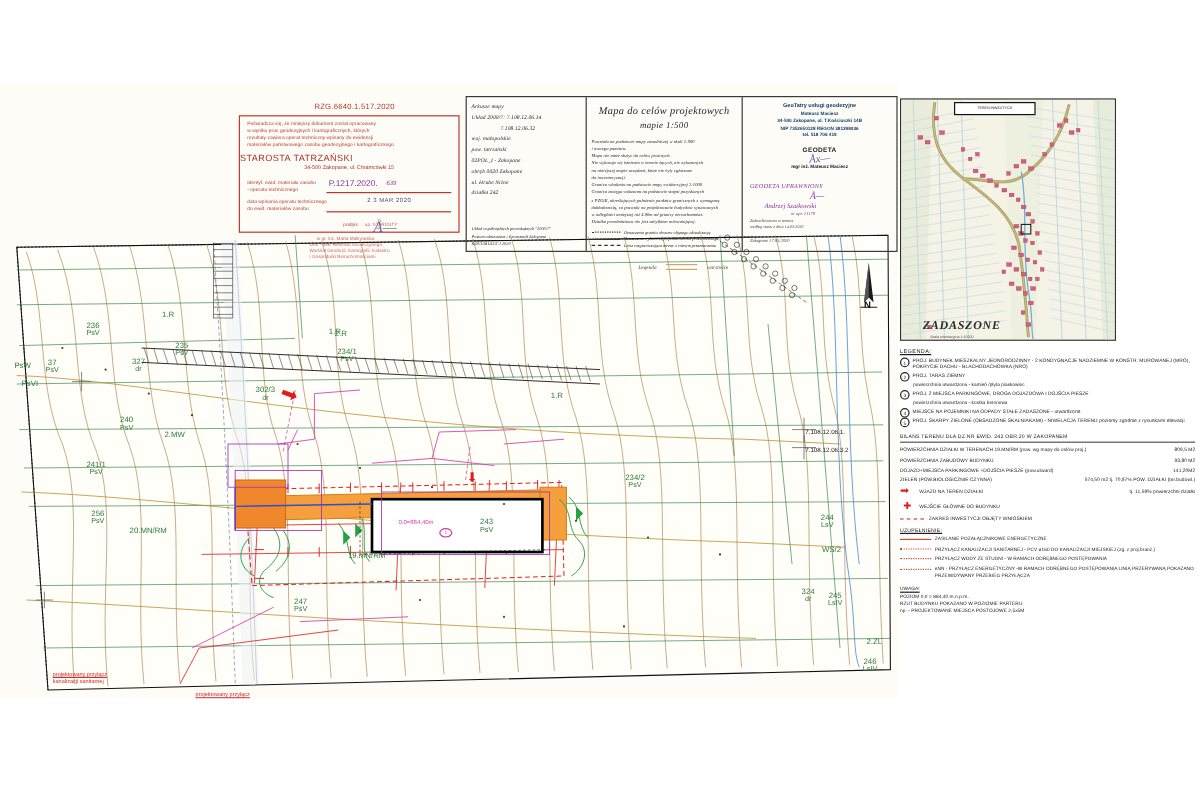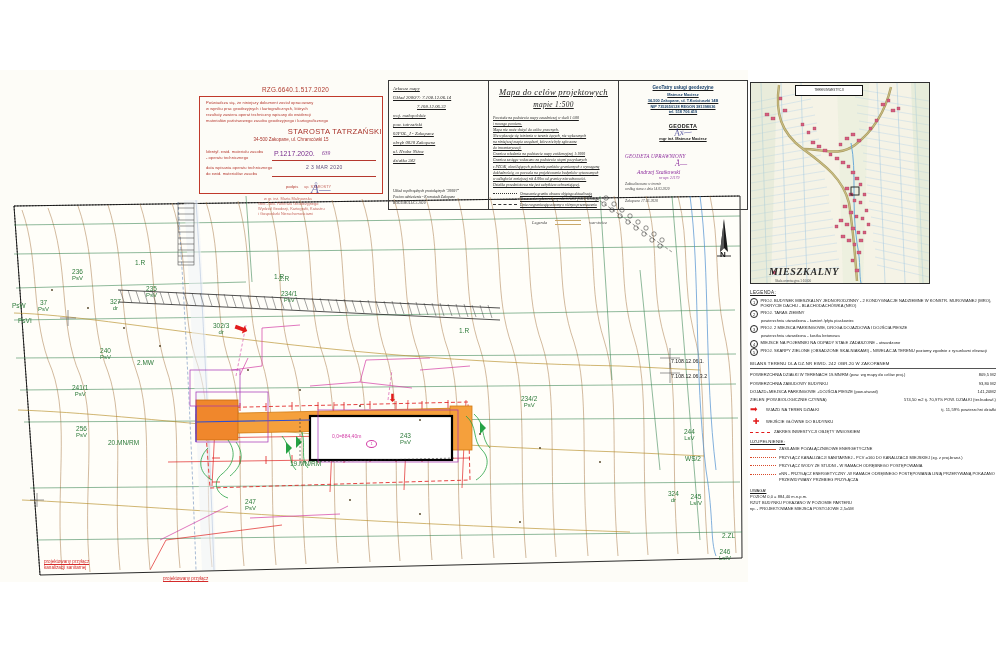--- a/index.html
+++ b/index.html
@@ -15,31 +15,31 @@
   .plab{position:absolute;font-family:"Liberation Sans",sans-serif;font-size:6.5px;color:#2d7a3a;text-align:center;line-height:1.12;white-space:nowrap;}
   .plab b{font-weight:400;display:block;}
   .plab .u{display:block;font-size:6px;}
   .redanno{position:absolute;font-size:4.6px;color:#d42a2a;white-space:nowrap;line-height:1.35;}
   .coordlab{position:absolute;font-size:5.2px;color:#222;white-space:nowrap;}
 
   
   #stamp{position:absolute;left:199px;top:96px;width:182px;height:96px;border:1.1px solid #c0392b;}
   #stampcode{position:absolute;left:262px;top:86px;font-size:6.4px;color:#b03a2e;letter-spacing:0.2px;}
   .st-l{position:absolute;color:#b5382e;font-size:4.05px;line-height:1.42;letter-spacing:0.05px;}
-  .st-big{position:absolute;color:#a8322a;font-size:7.6px;letter-spacing:0.35px;text-align:right;width:100%;}
+  .st-big{position:absolute;color:#a8322a;font-size:7.6px;letter-spacing:0.35px;text-align:left;width:100%;}
   .st-sub{position:absolute;color:#a8322a;font-size:4.5px;text-align:center;width:100%;}
   .st-field{position:absolute;border-bottom:0.7px solid #b5382e;}
   .st-val{position:absolute;color:#7a2f8f;font-size:7px;}
   .st-date{position:absolute;color:#5d4a7a;font-size:5px;letter-spacing:0.4px;}
   .sig{position:absolute;color:#3b3a8f;font-family:"Liberation Serif",serif;font-style:italic;font-size:6px;opacity:.72;white-space:nowrap;}
   .sig2{position:absolute;color:#b5382e;font-size:3.9px;line-height:1.3;opacity:.78;white-space:nowrap;}
 
   
   #tblock{position:absolute;left:388px;top:80px;width:358px;height:128px;border:0.9px solid #3a3a3a;display:flex;}
-  .tbcol{border-right:0.9px solid #3a3a3a;position:relative;box-sizing:border-box;padding:4px 4px;text-decoration:underline;}
+  .tbcol{border-right:0.9px solid #3a3a3a;position:relative;box-sizing:border-box;padding:4px 4px;}
   .tbcol:last-child{border-right:none;}
   #tbc1{width:100px;}
   #tbc2{width:130px;}
   #tbc3{width:128px;}
   .hw{font-family:"Liberation Serif",serif;font-style:italic;color:#1d1d1d;}
   .tb-line{font-size:4.6px;line-height:1.95;letter-spacing:.1px;white-space:nowrap;}
   #tb-title{font-size:8.6px;text-align:center;letter-spacing:.3px;margin-top:2px;}
   #tb-scale{font-size:7.4px;text-align:center;margin-top:3px;letter-spacing:.3px;}
   .tb-body{font-size:3.75px;line-height:1.62;letter-spacing:.05px;}
   .tb-leg{display:flex;align-items:center;gap:3px;font-size:3.6px;margin-top:1.5px;}
@@ -715,21 +715,21 @@
           <rect x="62" y="44" width="3" height="3"></rect>
         <rect x="56" y="48" width="3" height="3"></rect>
           <rect x="50" y="40" width="3" height="3"></rect>
         <rect x="124" y="36" width="3" height="3"></rect>
           <rect x="118" y="44" width="3" height="3"></rect>
       </g>
 
       <rect x="100" y="104" width="8" height="8" fill="none" stroke="#1a1a1a" stroke-width="0.9"></rect>
     </svg>
     <div id="orient-tag">TEREN INWESTYCJI</div>
-    <div id="orient-title">MIESZKALNY</div>
+    <div id="orient-title">ZADASZONE</div>
     <div id="orient-sub">Skala orientacyjna 1:10000</div>
   </div>
 
   <div id="rpanel">
     <div id="leg-title">LEGENDA:</div>
 
     <div id="leg-items">
         <div class="legrow">
           <div class="legnum">1</div>
           <div class="legtxt">PROJ. BUDYNEK MIESZKALNY JEDNORODZINNY  - 2 KONDYGNACJE NADZIEMNE W KONSTR. MUROWANEJ (MRO), POKRYCIE DACHU - BLACHODACHÓWKA (NRO)</div>

